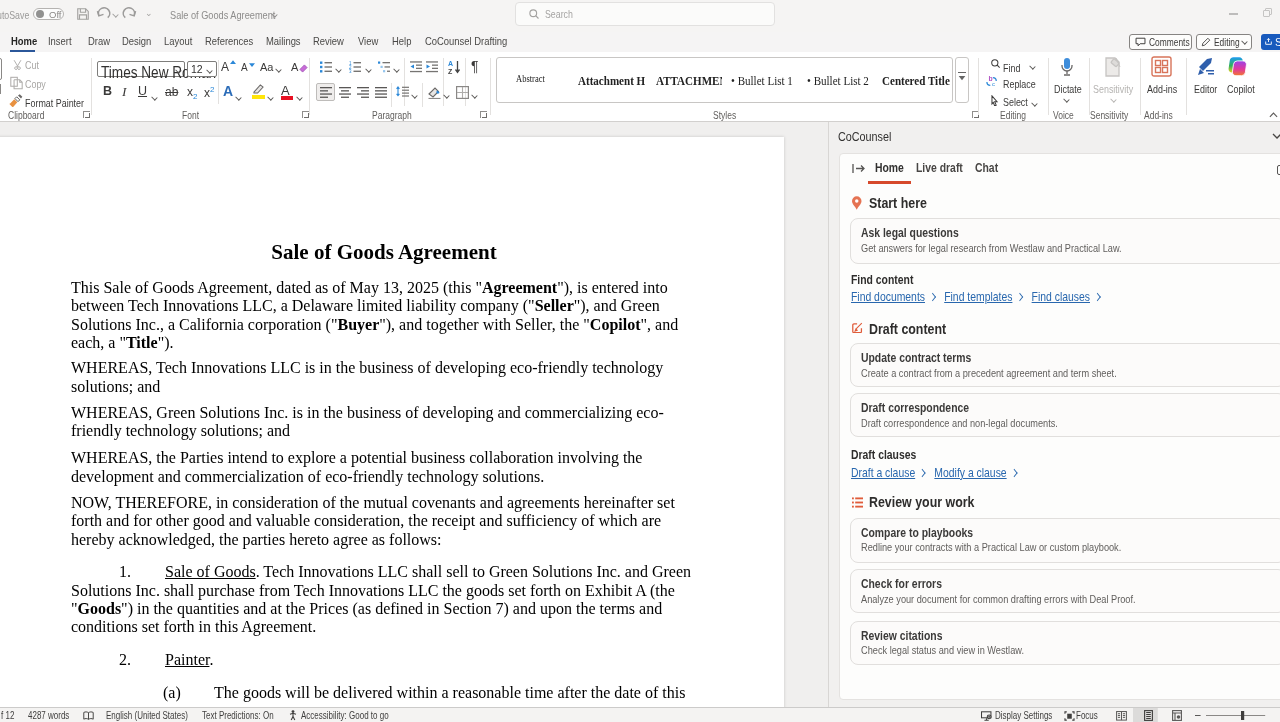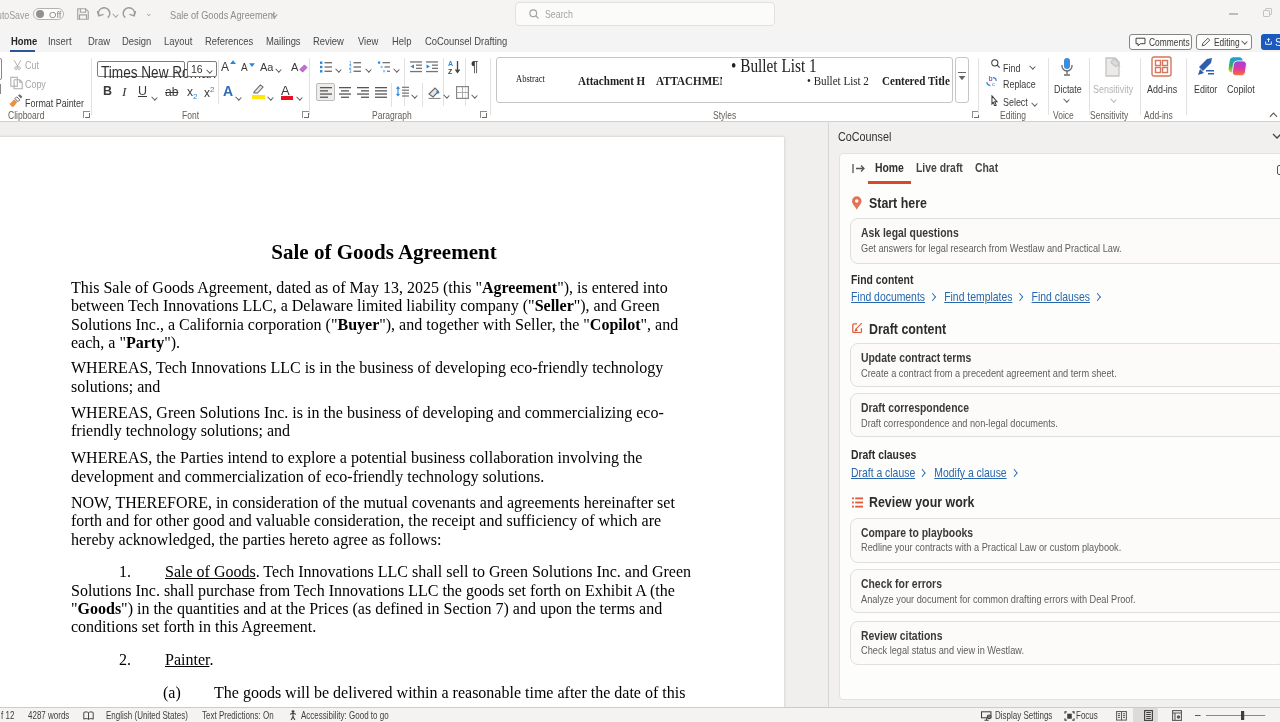--- a/index.html
+++ b/index.html
@@ -134,21 +134,21 @@
   <span class="glabel" style="left:8px">Clipboard</span>
   <span class="launch" style="left:83px;top:59px"></span>
   <span class="vsep" style="left:91px"></span>
 
   <span class="abs" style="left:97px;top:9px;width:88px;height:16px;border:1px solid #7e7d7b;border-radius:2px;background:#fff"></span>
   <span class="abs" style="left:101px;top:12px;font-size:16px;color:#323130"><span class="sx85">Times New Roman</span></span>
   <span class="abs" style="left:176px;top:16px">
       <span class="chev"></span>
     </span>
   <span class="abs" style="left:187px;top:9px;width:30px;height:16px;border:1px solid #7e7d7b;border-radius:2px;background:#fff"></span>
-  <span class="abs" style="left:191px;top:11px;font-size:10.5px;color:#323130">16</span>
+  <span class="abs" style="left:191px;top:11px;font-size:10.5px;color:#323130">12</span>
   <span class="abs" style="left:207px;top:16px">
       <span class="chev"></span>
     </span>
   <span class="abs" style="left:221px;top:8px;font-size:12px;color:#3b3a39">A</span>
   <svg class="abs" style="left:230px;top:8px" width="6" height="5" viewBox="0 0 8 6">
       <path d="M0 5 L4 0 L8 5z" fill="#2b88d8"></path>
     </svg>
   <span class="abs" style="left:241px;top:10px;font-size:10px;color:#3b3a39">A</span>
   <svg class="abs" style="left:249px;top:11px" width="6" height="5" viewBox="0 0 8 6">
       <path d="M0 0 L4 5 L8 0z" fill="#2b88d8"></path>
@@ -302,21 +302,21 @@
       <span class="chev"></span>
     </span>
   <span class="glabel" style="left:372px">Paragraph</span>
   <span class="launch" style="left:480px;top:59px"></span>
   <span class="vsep" style="left:490px"></span>
 
   <span class="abs" style="left:496px;top:5px;width:457px;height:46px;border:1px solid #c8c6c4;border-radius:3px;background:#fff"></span>
   <span class="abs" style="left:516px;top:21px;font-family:'Liberation Serif';font-size:10px;color:#222"><span class="sx85">Abstract</span></span>
   <span class="abs" style="left:578px;top:21px;font-family:'Liberation Serif';font-size:13px;font-weight:bold;color:#222;width:67px;overflow:hidden;white-space:nowrap"><span class="sx85">Attachment He</span></span>
   <span class="abs" style="left:656px;top:21px;font-family:'Liberation Serif';font-size:13px;font-weight:bold;color:#222;width:66px;overflow:hidden;white-space:nowrap"><span class="sx85">ATTACHMEN</span></span>
-  <span class="abs" style="left:731px;top:4px;font-family:'Liberation Serif';font-size:18px;color:#222"><span class="sx85">• Bullet List 1</span></span>
+  <span class="abs" style="left:731px;top:21px;font-family:'Liberation Serif';font-size:13px;color:#222"><span class="sx85">• Bullet List 1</span></span>
   <span class="abs" style="left:807px;top:21px;font-family:'Liberation Serif';font-size:13px;color:#222"><span class="sx85">• Bullet List 2</span></span>
   <span class="abs" style="left:882px;top:21px;font-family:'Liberation Serif';font-size:13px;font-weight:bold;color:#222"><span class="sx85">Centered Title</span></span>
   <span class="abs" style="left:955px;top:5px;width:14px;height:46px;border:1px solid #c8c6c4;border-radius:3px;background:#fff"></span>
   <span class="abs" style="left:958px;top:20px;width:8px;height:1px;background:#666"></span>
   <svg class="abs" style="left:958px;top:24px" width="8" height="5" viewBox="0 0 8 6">
       <path d="M0 0 L4 5 L8 0z" fill="#666"></path>
     </svg>
   <span class="glabel" style="left:713px">Styles</span>
   <span class="launch" style="left:972px;top:59px"></span>
   <span class="vsep" style="left:978px"></span>
@@ -404,21 +404,21 @@
     </svg>
   <span class="abs" style="left:1227px;top:31px;color:#3b3a39"><span class="sx85">Copilot</span></span>
   <svg class="abs" style="left:1269px;top:60px" width="9" height="6" viewBox="0 0 10 6" fill="none" stroke="#605e5c" stroke-width="1.3">
       <path d="M1 5 L5 1 L9 5"></path>
     </svg>
 </div>
 <div id="canvas">
   <div id="page"></div>
   <div id="doc">
     <div class="p" style="left:0;width:800px;top:117.5px;text-align:center;font-weight:bold;font-size:21px;line-height:25px">Sale of Goods Agreement</div>
-    <div class="p" style="top:156.9px">This Sale of Goods Agreement, dated as of May 13, 2025 (this "<b>Agreement</b>"), is entered into<br>between Tech Innovations LLC, a Delaware limited liability company ("<b>Seller</b>"), and Green<br>Solutions Inc., a California corporation ("<b>Buyer</b>"), and together with Seller, the "<b>Copilot</b>", and<br>each, a "<b>Party</b>").</div>
+    <div class="p" style="top:156.9px">This Sale of Goods Agreement, dated as of May 13, 2025 (this "<b>Agreement</b>"), is entered into<br>between Tech Innovations LLC, a Delaware limited liability company ("<b>Seller</b>"), and Green<br>Solutions Inc., a California corporation ("<b>Buyer</b>"), and together with Seller, the "<b>Copilot</b>", and<br>each, a "<b>Title</b>").</div>
     <div class="p" style="top:237.1px">WHEREAS, Tech Innovations LLC is in the business of developing eco-friendly technology<br>solutions; and</div>
     <div class="p" style="top:281.9px">WHEREAS, Green Solutions Inc. is in the business of developing and commercializing eco-<br>friendly technology solutions; and</div>
     <div class="p" style="top:327.3px">WHEREAS, the Parties intend to explore a potential business collaboration involving the<br>development and commercialization of eco-friendly technology solutions.</div>
     <div class="p" style="top:371.7px">NOW, THEREFORE, in consideration of the mutual covenants and agreements hereinafter set<br>forth and for other good and valuable consideration, the receipt and sufficiency of which are<br>hereby acknowledged, the parties hereto agree as follows:</div>
     <div class="p" style="top:441.1px"><span class="il" style="margin-left:48px;width:46px">1.</span><u>Sale of Goods</u>. Tech Innovations LLC shall sell to Green Solutions Inc. and Green<br>Solutions Inc. shall purchase from Tech Innovations LLC the goods set forth on Exhibit A (the<br>"<b>Goods</b>") in the quantities and at the Prices (as defined in Section 7) and upon the terms and<br>conditions set forth in this Agreement.</div>
     <div class="p" style="top:529.3px"><span class="il" style="margin-left:48px;width:46px">2.</span><u>Painter</u>.</div>
     <div class="p" style="top:561.8px"><span class="il" style="margin-left:92px;width:51px">(a)</span>The goods will be delivered within a reasonable time after the date of this</div>
   </div>
 </div>
 <div id="panel">

